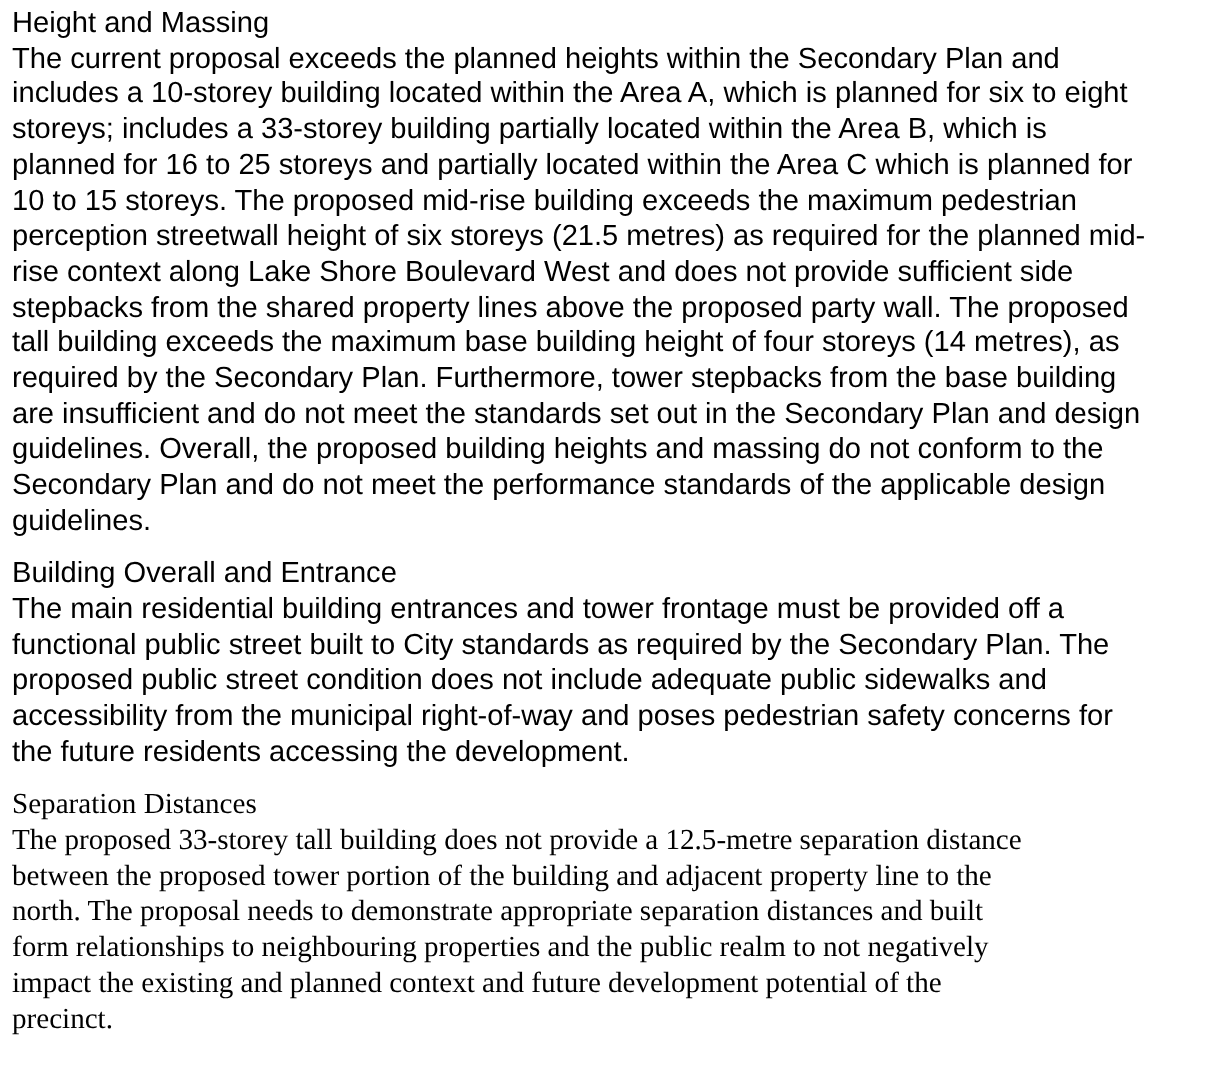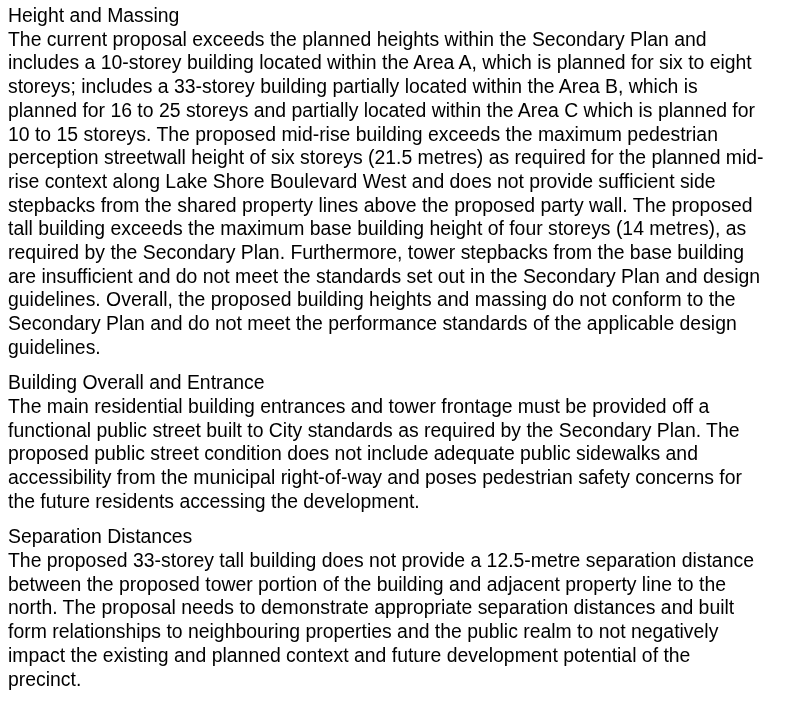--- a/index.html
+++ b/index.html
@@ -21,20 +21,21 @@
     font-size: 19.4px;
     line-height: 23.7px;
     color: #000000;
     -webkit-font-smoothing: antialiased;
   }
   .doc-section {
     margin: 0 0 11.8px 0;
   }
   .doc-section:last-child {
     margin-bottom: 16px;
+    font-family: Liberation Serif, serif;
   }
   .section-heading {
     font-weight: normal;
     font-size: inherit;
     line-height: inherit;
     margin: 0;
   }
   .section-body {
     margin: 0;
     white-space: pre-line;

